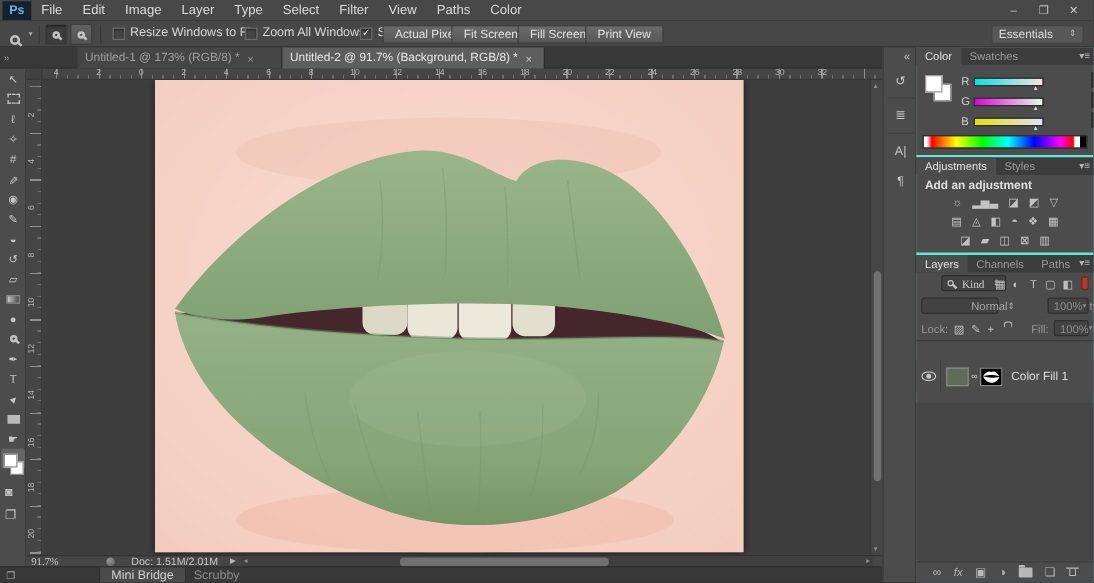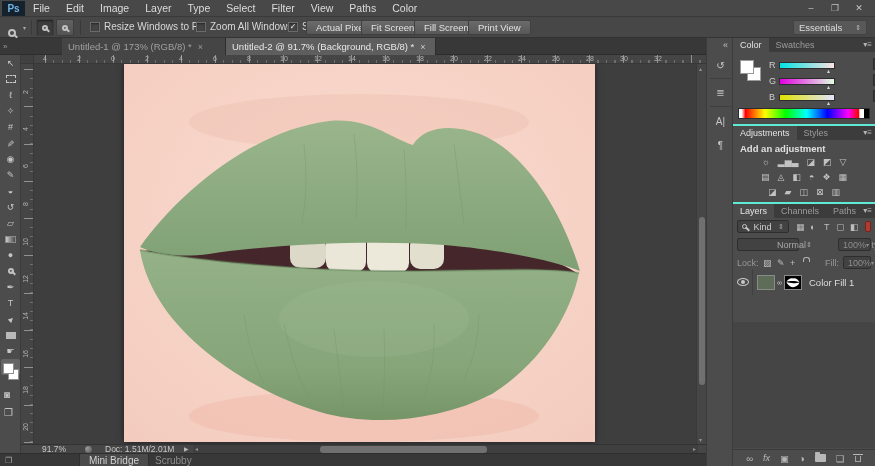--- a/index.html
+++ b/index.html
@@ -352,21 +352,21 @@
       </svg>
     </div>
 
     <div id="vscrollbar">
       <span class="scroll-arrow" style="top:1px;">▴</span>
       <div id="vthumb"></div>
       <span class="scroll-arrow" style="bottom:1px;">▾</span>
     </div>
 
     <div id="statusrow">
-      <span class="txt" style="left:21px;">91.7%</span>
+      <span class="txt" style="left:4px;font-family:Liberation Serif, serif;">91.7%</span>
       <span id="status-sphere"></span>
       <span class="txt" style="left:84px;">Doc: 1.51M/2.01M</span>
       <span class="txt" style="left:163px;font-size:6px;color:#b5b5b5;">▶</span>
       <div id="hscrollbar">
         <span class="txt" style="left:2px;font-size:6px;color:#909090;">◂</span>
         <div id="hthumb"></div>
         <span class="txt" style="right:2px;font-size:6px;color:#909090;">▸</span>
       </div>
     </div>
   </div>
@@ -460,21 +460,21 @@
 
     <div class="panel" style="top:166px;height:262px;">
       <div class="panel-header">
         <span class="panel-tab active">Layers</span>
         <span class="panel-tab">Channels</span>
         <span class="panel-tab">Paths</span>
         <span class="panel-menu">▾≡</span>
       </div>
 
       <div class="abs" style="left:0;top:16px;width:142px;height:15px;">
-        <span class="small-field" style="left:4px;top:0;width:52px;">
+        <span class="small-field" style="left:20px;top:0;width:52px;font-family:Liberation Serif, serif;">
           <span class="loupe" style="width:5px;height:5px;border-width:1px;"></span>
           <span style="color:#cfcfcf;">Kind</span>
           <span style="font-size:7px;">⇕</span>
         </span>
         <span class="filt-icon abs" style="left:63px;top:2px;">▦</span>
         <span class="filt-icon abs" style="left:77px;top:2px;">◐</span>
         <span class="filt-icon abs" style="left:91px;top:2px;">T</span>
         <span class="filt-icon abs" style="left:103px;top:2px;">▢</span>
         <span class="filt-icon abs" style="left:117px;top:2px;">◧</span>
         <span class="red-toggle"></span>
@@ -500,21 +500,21 @@
         <span class="abs" style="left:69px;top:5px;"><span class="padlock"></span></span>
         <span class="dim-label" style="left:92px;top:2px;">Fill:</span>
         <span class="small-field" style="left:110px;top:0;width:28px;color:#8d8d8d;">
           <span>100%</span>
           <span style="font-size:6px;">▾</span>
         </span>
       </div>
 
       <div class="abs" style="left:0;top:68px;width:142px;height:1px;background:#3a3a3a;"></div>
 
-      <div class="layer-row" style="top:65px;background:#4c4c4c;">
+      <div class="layer-row" style="top:84px;background:#4c4c4c;">
         <span class="eye-cell">
             <span class="eye"></span>
           </span>
         <span class="thumb" style="margin-left:4px;background:#5d6d57;border:1px solid #8a8a8a;"></span>
         <span class="mini-chain">∞</span>
         <svg class="thumb" viewBox="0 0 16 14" style="border:1px solid #8a8a8a;background:#000;">
           <path d="M 1,6 C 3,3 6,1.5 8,2.8 C 10,1.5 13,3 15,6.5 C 12,5.5 8,5 5,5.5 C 3,5.8 2,6 1,6 Z" fill="#fff"></path>
           <path d="M 1,6.5 C 4,7.6 8,8 12,7.5 L 15,7 C 14,10 11,12 8,12 C 5,12 2,9.5 1,6.5 Z" fill="#fff"></path>
         </svg>
         <span class="layer-label">Color Fill 1</span>

